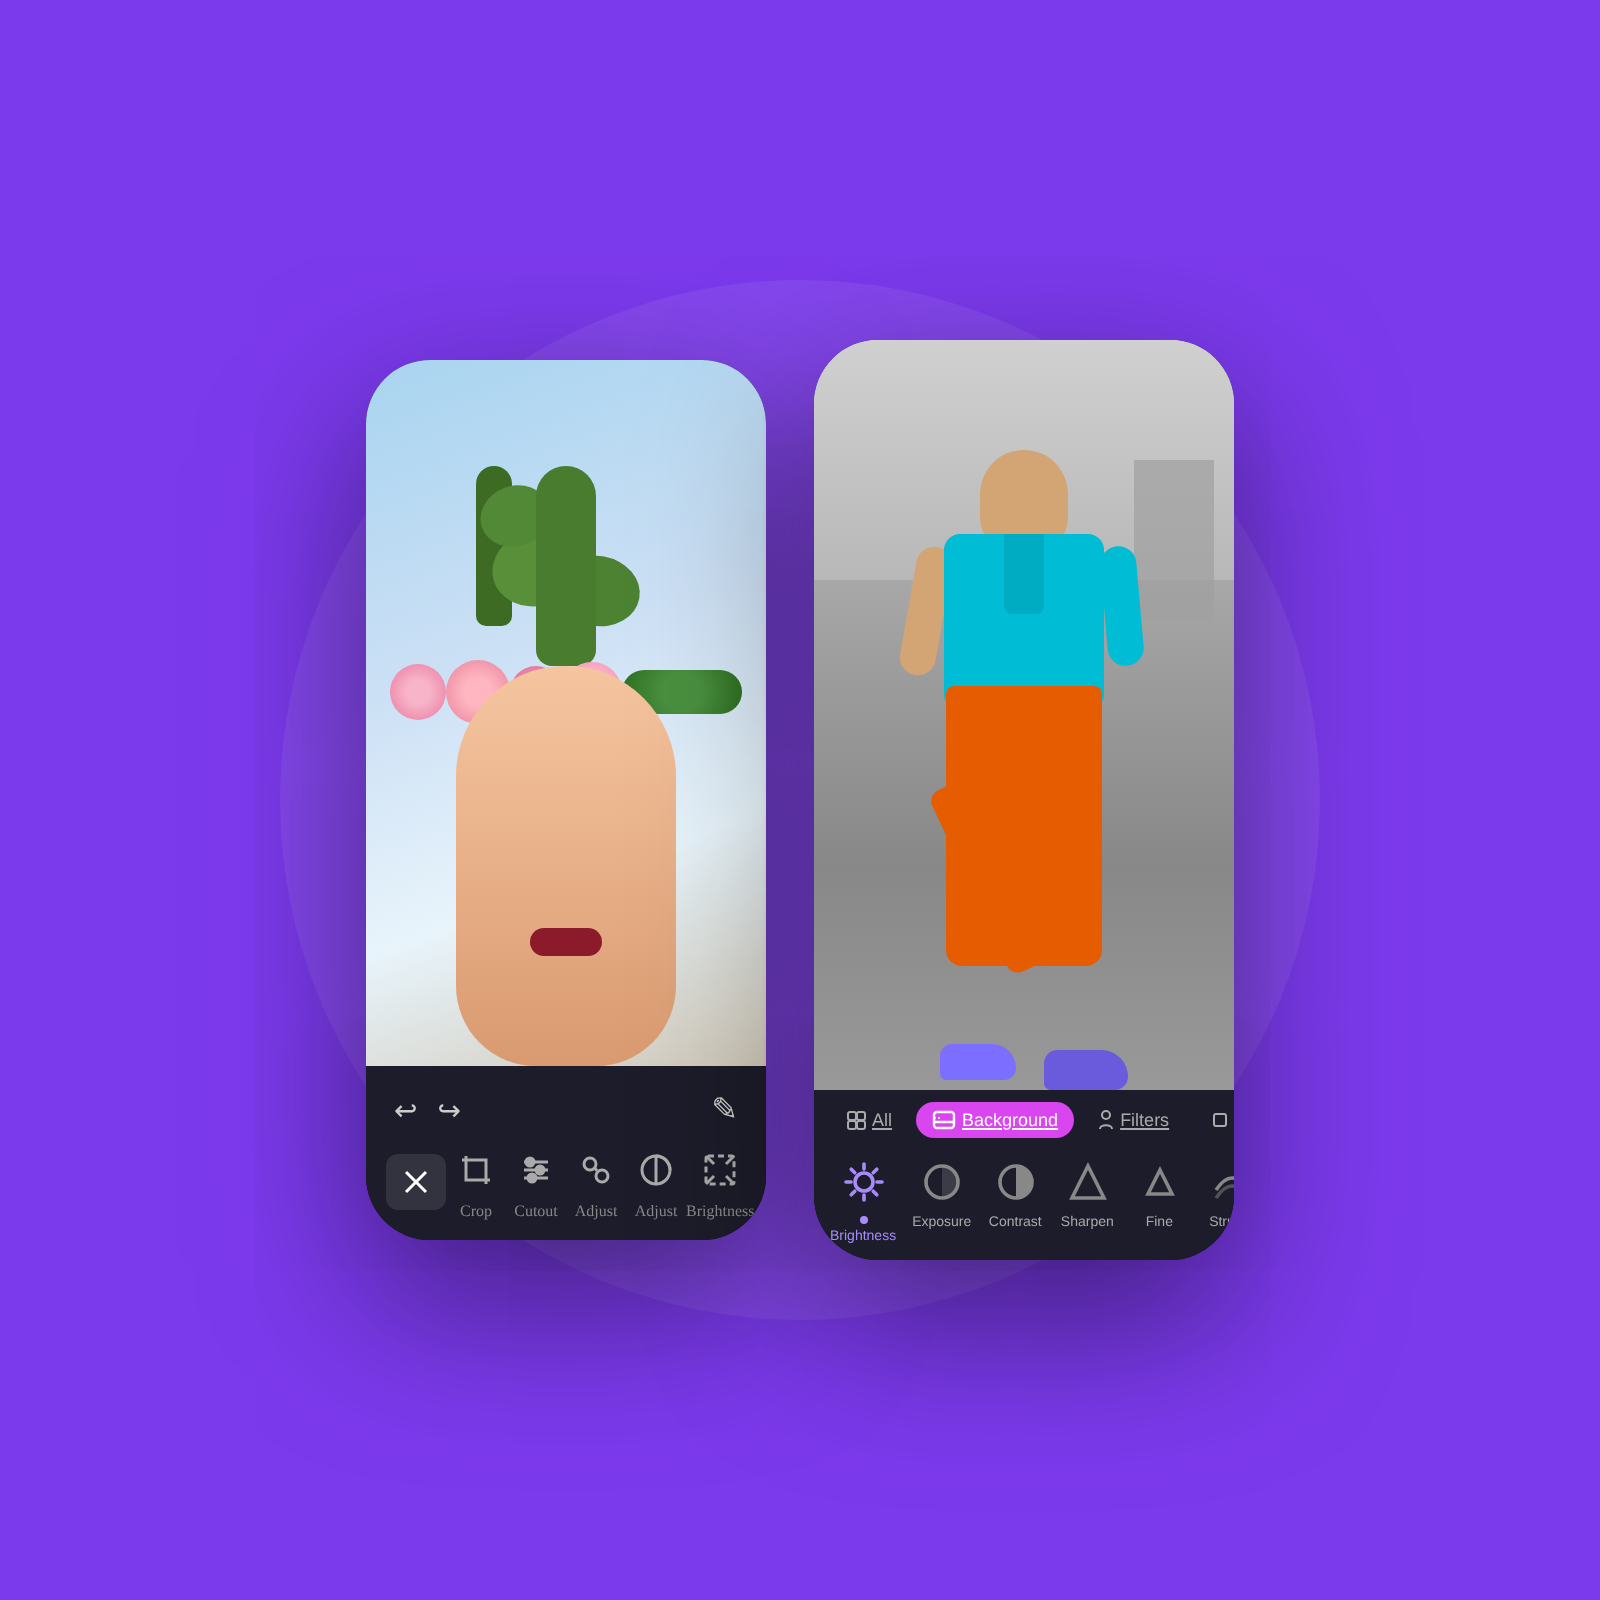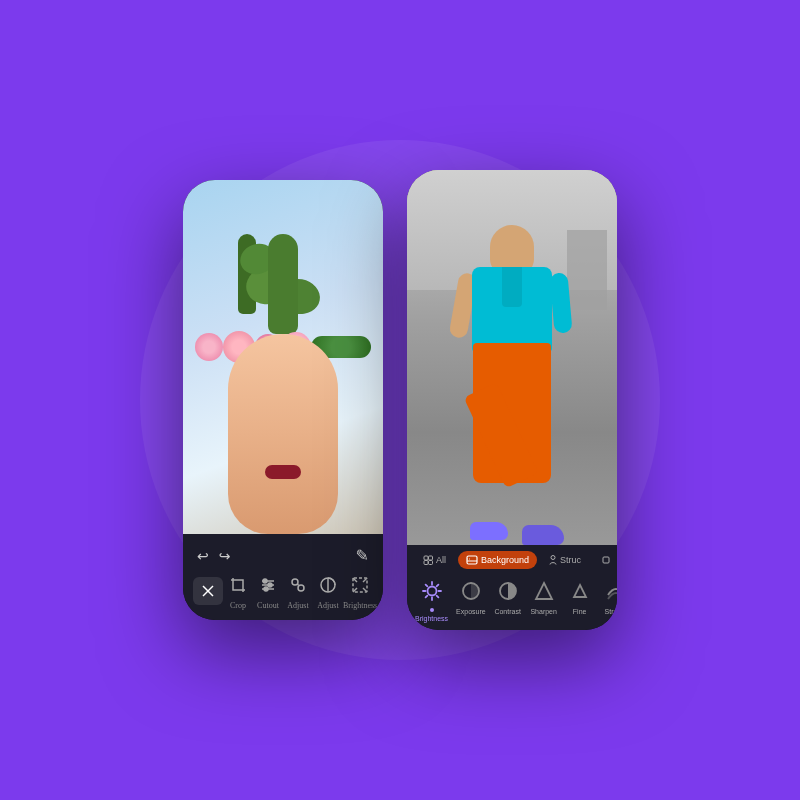--- a/index.html
+++ b/index.html
@@ -424,24 +424,25 @@
 
     .seg-tab {
       display: flex;
       align-items: center;
       gap: 3px;
       padding: 4px 8px;
       border-radius: 20px;
       font-size: 9px;
       color: #aaa;
       cursor: pointer;
+      text-decoration: underline;
     }
 
     .seg-tab.active {
-      background: #c2410c;
+      background: #d946ef;
       color: #fff;
     }
 
     
     .adj-tools {
       display: flex;
       align-items: flex-start;
       padding: 0 8px;
       gap: 8px;
     }
@@ -645,21 +646,21 @@
             <line x1="1" y1="6" x2="11" y2="6" stroke="#fff" stroke-width="1.2"></line>
             <line x1="1" y1="4" x2="5" y2="4" stroke="#fff" stroke-width="0.8" stroke-dasharray="1,1"></line>
           </svg>
           <span>Background</span>
         </div>
         <div class="seg-tab">
           <svg width="8" height="10" viewBox="0 0 8 10">
             <circle cx="4" cy="2.5" r="2" stroke="#aaa" stroke-width="1" fill="none"></circle>
             <path d="M1 9.5 C1 7 7 7 7 9.5" stroke="#aaa" stroke-width="1" fill="none"></path>
           </svg>
-          <span>Struc</span>
+          <span>Filters</span>
         </div>
         <div class="seg-tab">
           <svg width="10" height="10" viewBox="0 0 10 10">
             <rect x="2" y="2" width="6" height="6" rx="1" stroke="#aaa" stroke-width="1" fill="none"></rect>
           </svg>
 
         </div>
       </div>
 
       <div class="adj-tools">

